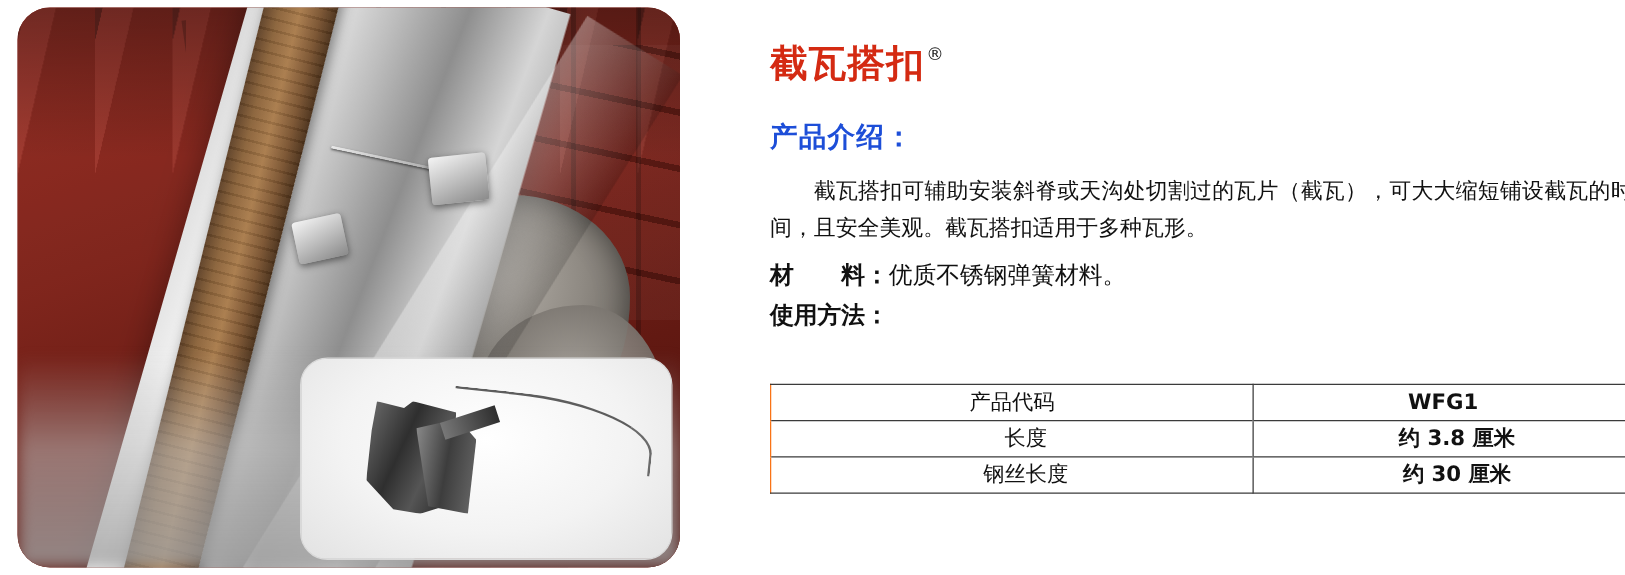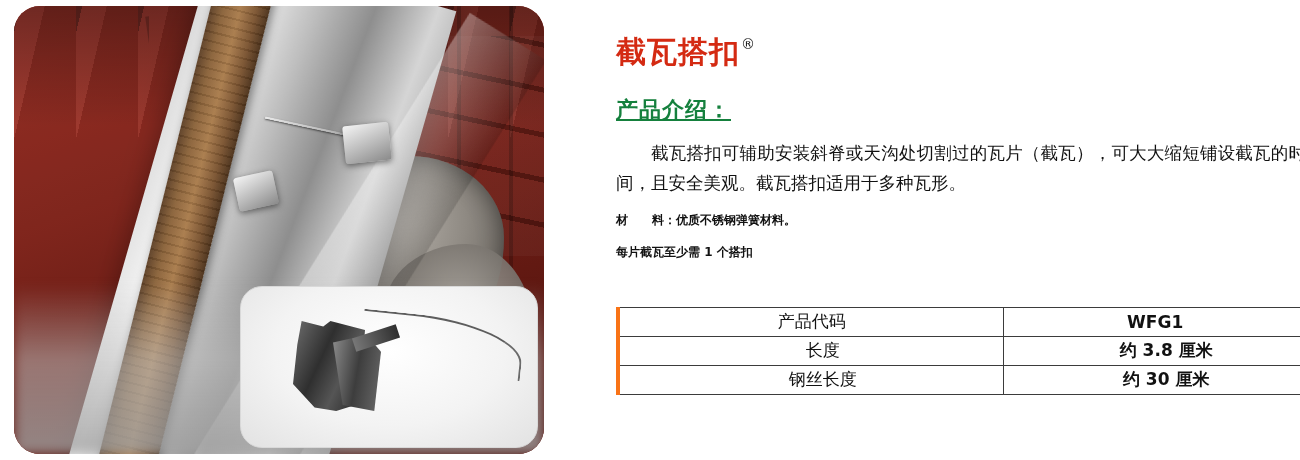--- a/index.html
+++ b/index.html
@@ -213,51 +213,50 @@
     margin-left: 1px;
     margin-top: 1px;
     font-family: "DejaVu Sans", sans-serif;
   }
   .section-head {
     position: absolute;
     left: 0; top: 66px;
     font-family: "DejaVu Sans", "Liberation Sans", sans-serif;
     font-size: 22px;
     font-weight: bold;
-    color: #15803d;
+    color: #1d4ed8;
     letter-spacing: 1px;
-    text-decoration: underline;
   }
   .para {
     position: absolute;
     left: 0; top: 110px;
     width: 690px;
     font-family: Liberation Mono, monospace;
     font-size: 17.5px;
     line-height: 30px;
     color: #111;
     text-indent: 2em;
     text-align: justify;
   }
   .kv {
     position: absolute;
     display: flex;
     align-items: baseline;
     font-family: "DejaVu Sans", "Liberation Sans", sans-serif;
-    font-size: 12px;
+    font-size: 19px;
     line-height: 30px;
     color: #111;
   }
   .kv-1 { left: 0; top: 176px; }
   .kv-2 { left: 0; top: 208px; }
   .kv .k {
     font-weight: bold;
     white-space: pre;
   }
-  .kv .v { font-weight: bold; }
+  .kv .v { font-weight: normal; }
 
   
   .spec-table {
     position: absolute;
     left: 0;
     top: 278px;
     width: 692px;
     border-collapse: collapse;
     font-family: "DejaVu Sans", "Liberation Sans", sans-serif;
     font-size: 17px;
@@ -267,21 +266,21 @@
   .spec-table td {
     border-top: 1px solid #3b3b3b;
     border-bottom: 1px solid #3b3b3b;
     padding: 2px 0 3px 0;
     text-align: center;
     vertical-align: middle;
   }
   .spec-table td.label {
     width: 390px;
     border-right: 1px solid #3b3b3b;
-    border-left: 4px solid #f97316;
+    border-left: 1px solid #f97316;
     border-radius: 13px;
   }
   .spec-table td.value {
     width: 300px;
     border-right: 2px solid #000000;
     font-weight: bold;
   }
   .spec-table tr:not(:last-child) td { border-bottom: none; }
   .spec-table tr + tr td { border-top: 1px solid #3b3b3b; padding-left: 22px; }
 </style>
@@ -326,21 +325,21 @@
     <div class="section-head">产品介绍：</div>
 
     <div class="para">截瓦搭扣可辅助安装斜脊或天沟处切割过的瓦片（截瓦），可大大缩短铺设截瓦的时间，且安全美观。截瓦搭扣适用于多种瓦形。</div>
 
     <div class="kv kv-1">
       <span class="k">材　　料：</span>
       <span class="v">优质不锈钢弹簧材料。</span>
     </div>
 
     <div class="kv kv-2">
-      <span class="v">每片截瓦至少需 1 个搭扣</span>
+      <span class="k">使用方法：</span>
     </div>
 
     <table class="spec-table">
       <tbody>
         <tr>
           <td class="label">产品代码</td>
           <td class="value">WFG1</td>
         </tr>
         <tr>
           <td class="label">长度</td>

